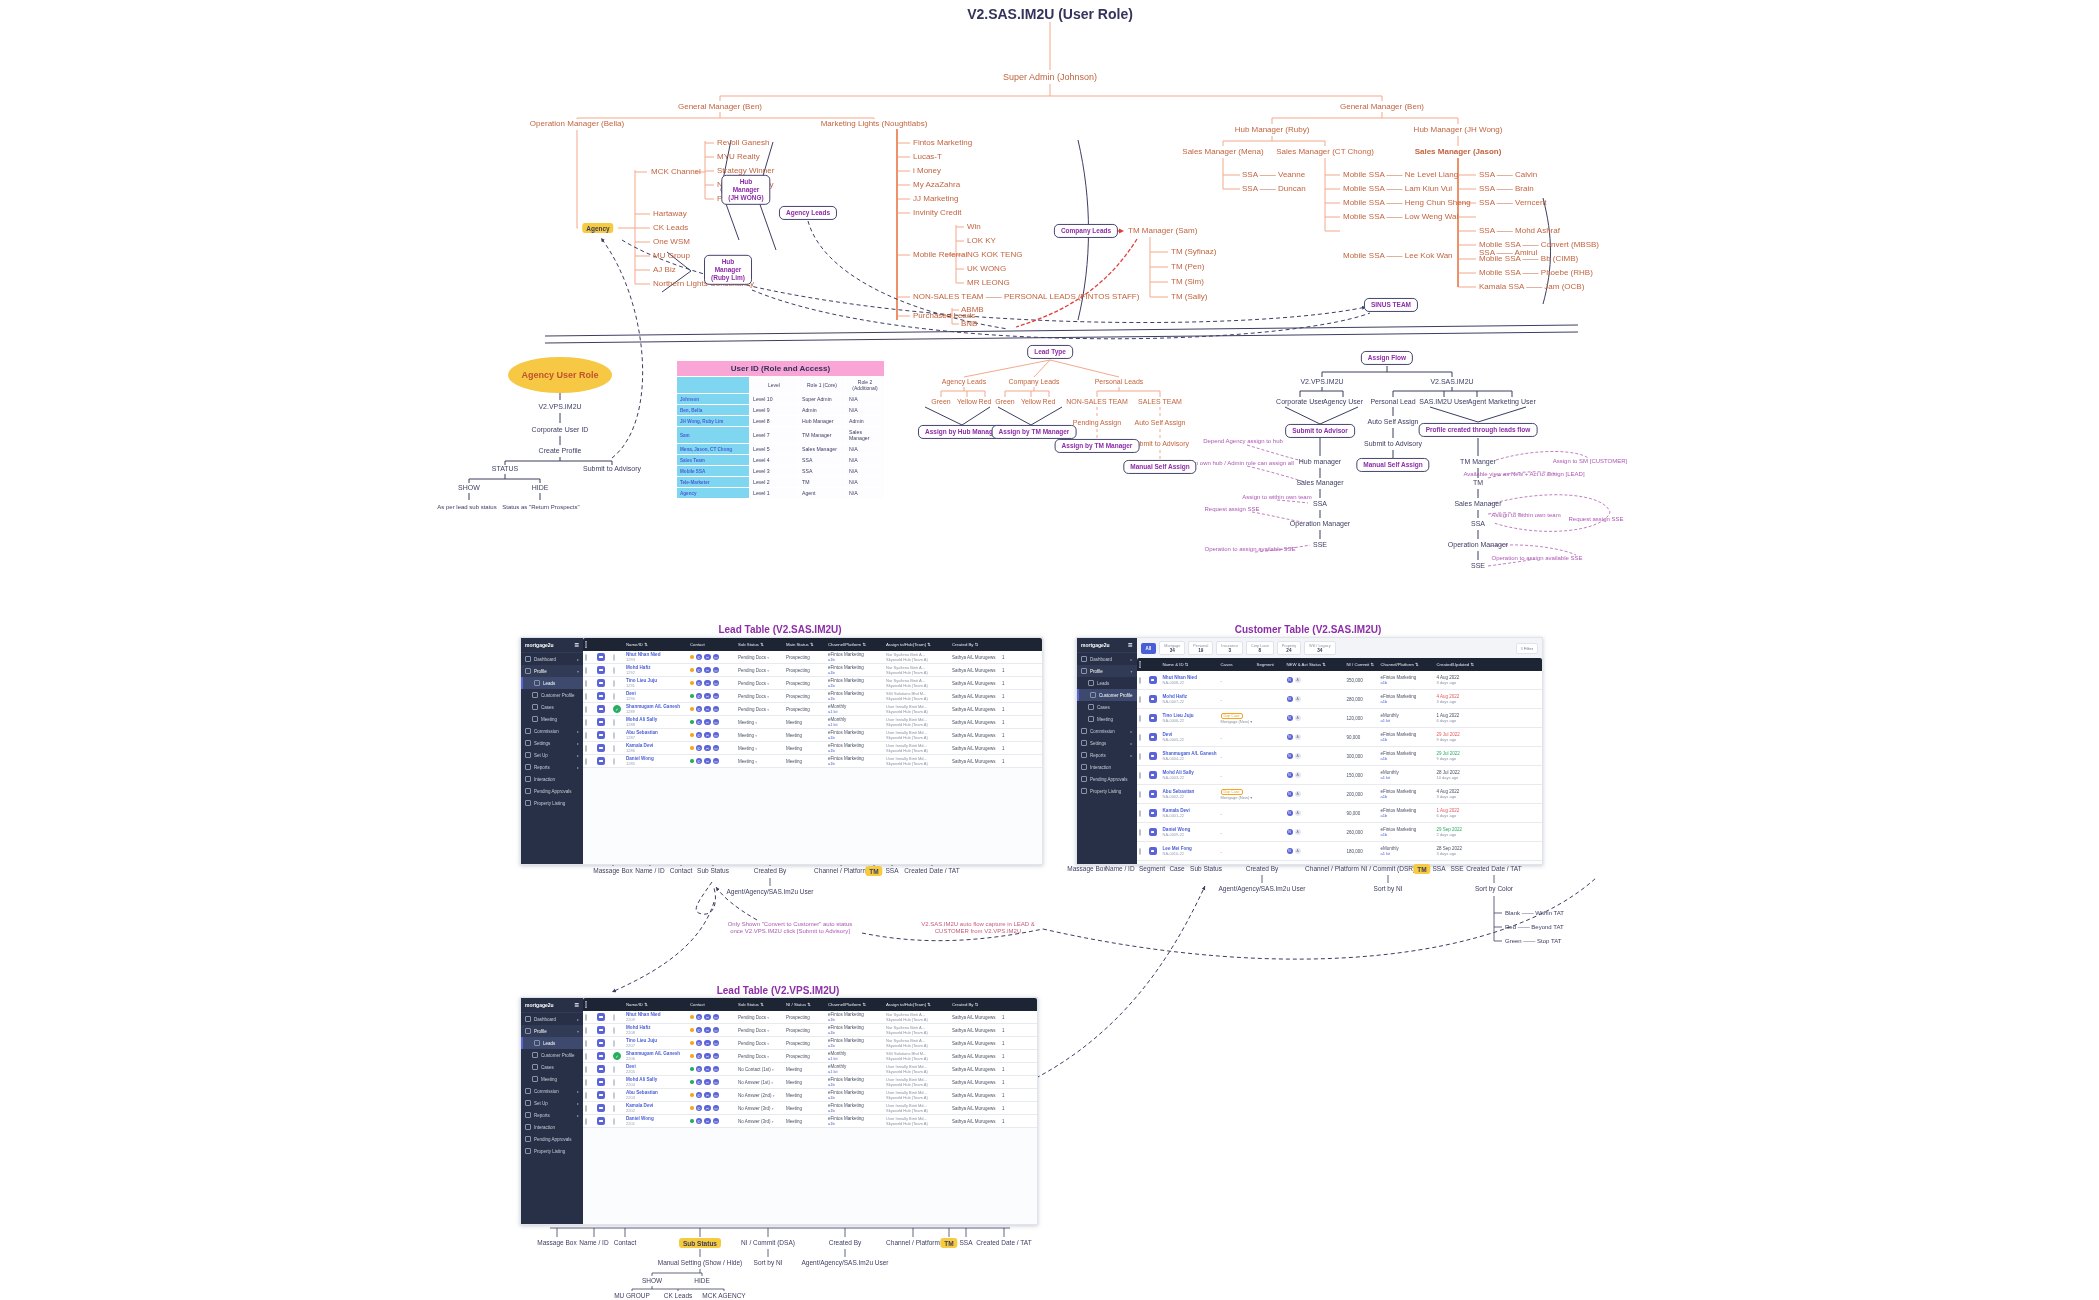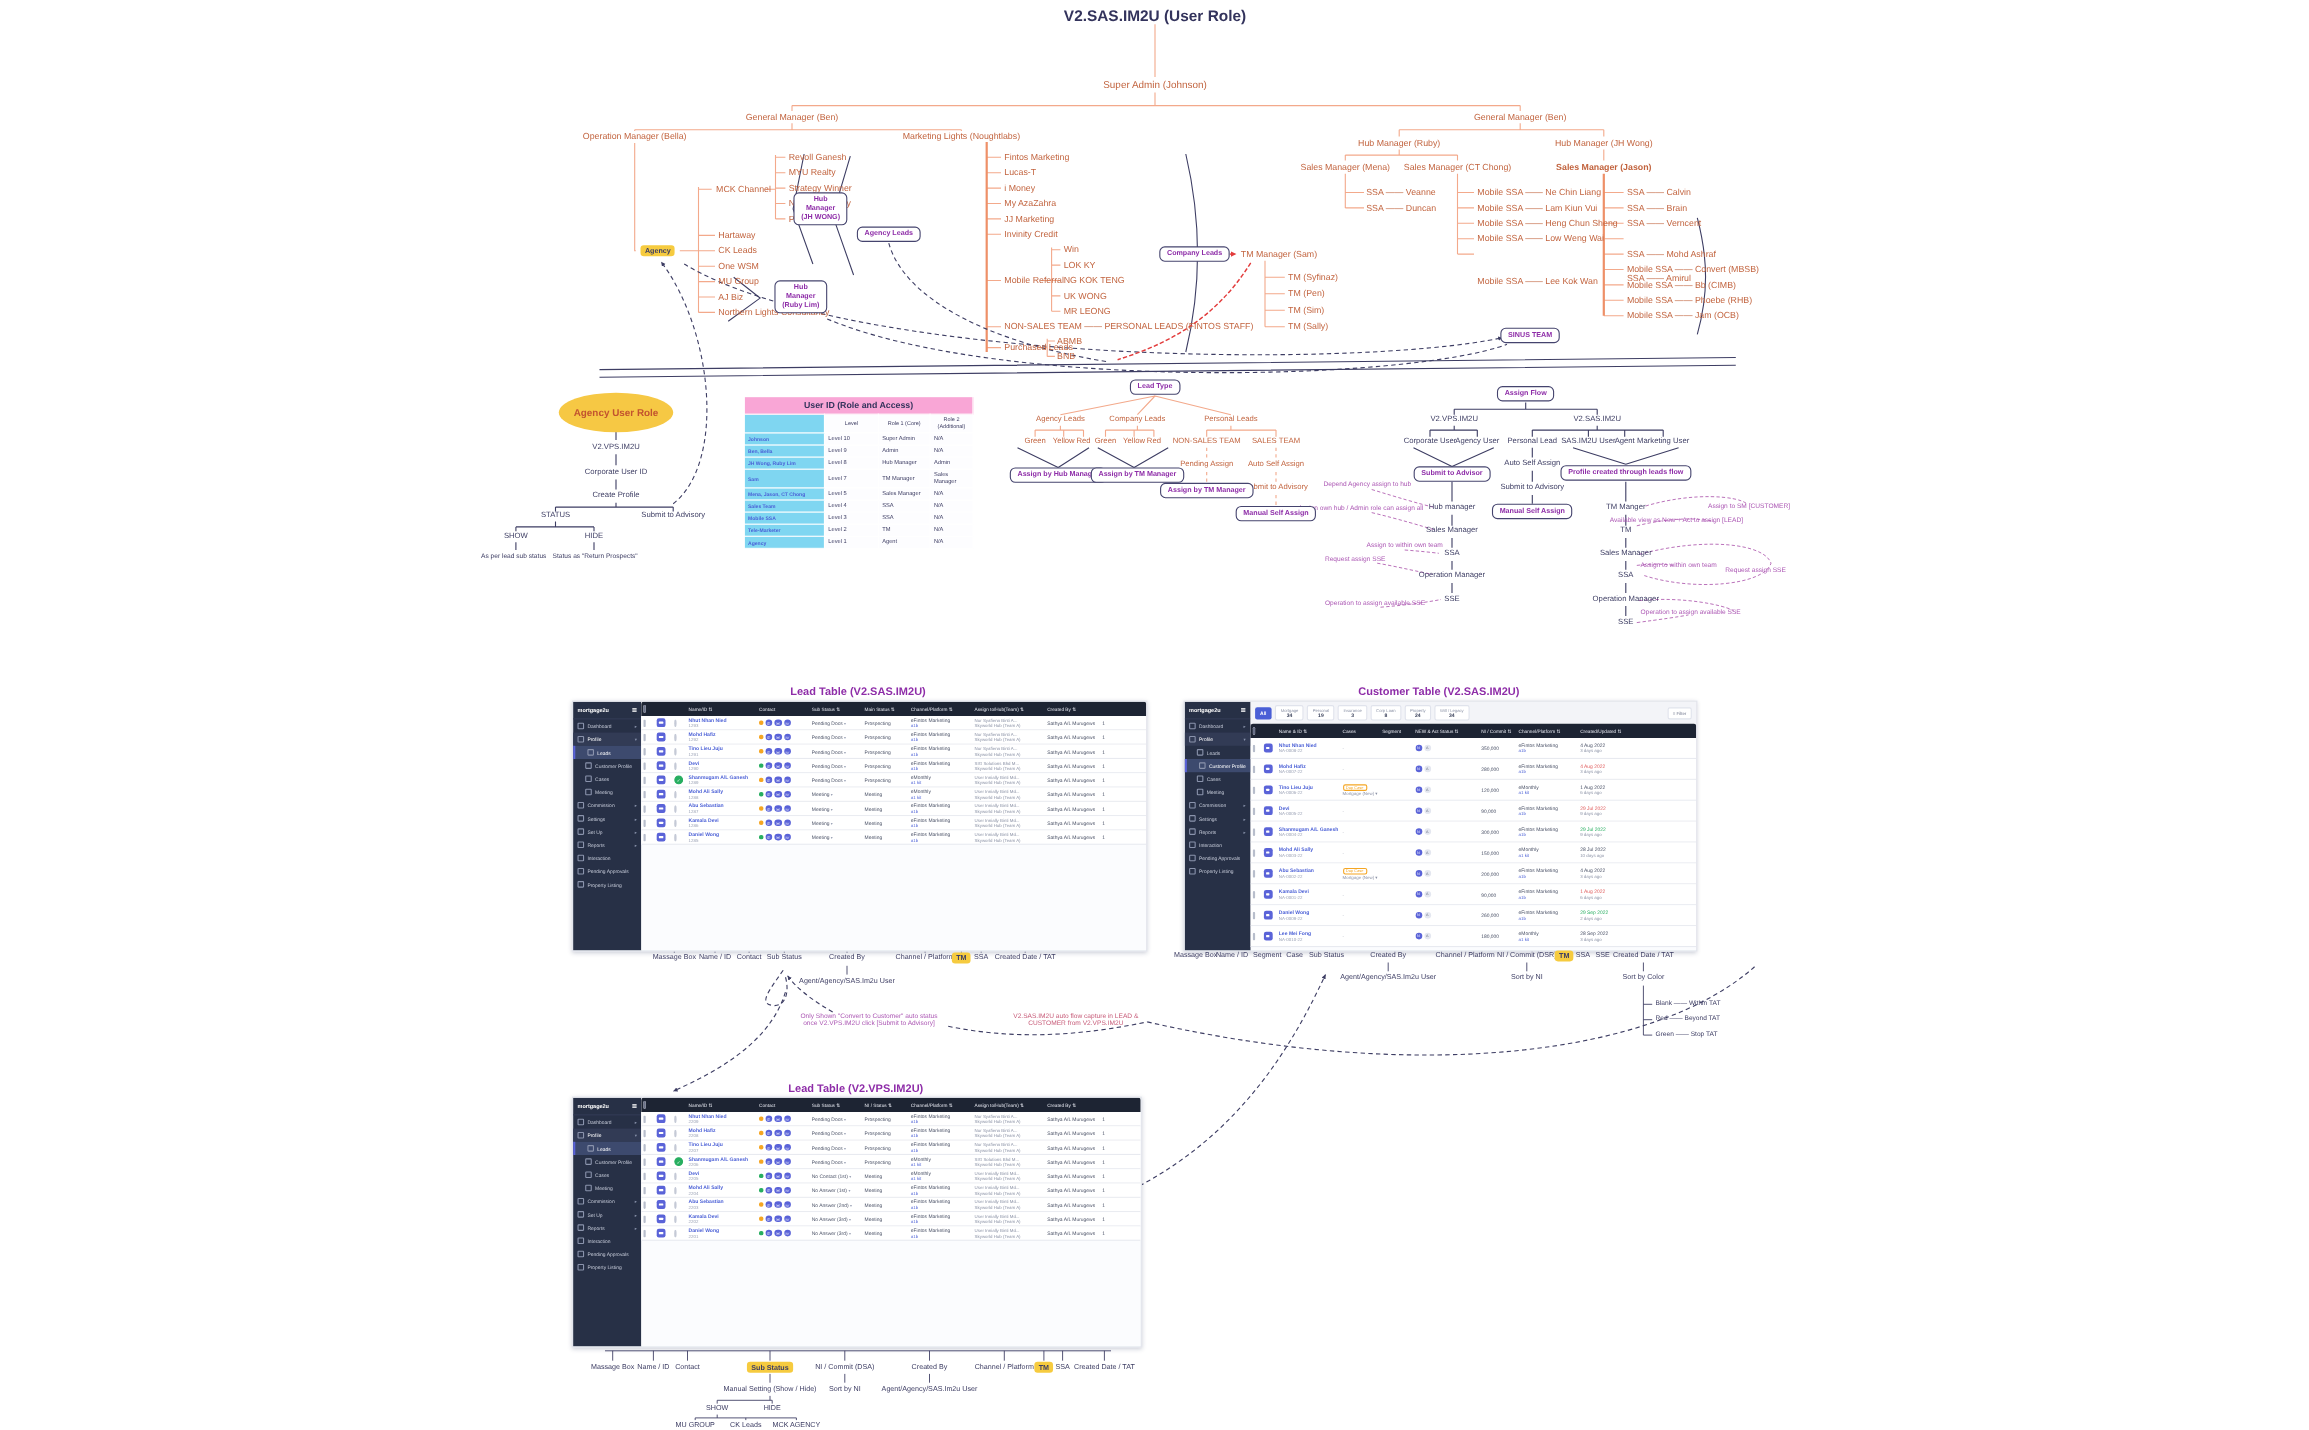--- a/index.html
+++ b/index.html
@@ -1361,34 +1361,34 @@
     <div class="lbl o8 L" style="left: 913px; top: 316px;">Purchased Leads</div>
     <div class="lbl o8 L" style="left: 961px; top: 310px;">ABMB</div>
     <div class="lbl o8 L" style="left: 961px; top: 324px;">BNB</div>
     <div class="lbl o8" style="left: 1272px; top: 130px;">Hub Manager (Ruby)</div>
     <div class="lbl o8" style="left: 1458px; top: 130px;">Hub Manager (JH Wong)</div>
     <div class="lbl o8" style="left: 1223px; top: 152px;">Sales Manager (Mena)</div>
     <div class="lbl o8" style="left: 1325px; top: 152px;">Sales Manager (CT Chong)</div>
     <div class="lbl o8" style="left: 1458px; top: 152px; font-weight: bold;">Sales Manager (Jason)</div>
     <div class="lbl o8 L" style="left: 1242px; top: 175px;">SSA —— Veanne</div>
     <div class="lbl o8 L" style="left: 1242px; top: 189px;">SSA —— Duncan</div>
-    <div class="lbl o8 L" style="left: 1343px; top: 175px;">Mobile SSA —— Ne Chin Liang</div>
+    <div class="lbl o8 L" style="left: 1343px; top: 175px;">Mobile SSA —— Ne Level Liang</div>
     <div class="lbl o8 L" style="left: 1343px; top: 189px;">Mobile SSA —— Lam Kiun Vui</div>
     <div class="lbl o8 L" style="left: 1343px; top: 203px;">Mobile SSA —— Heng Chun Sheng</div>
     <div class="lbl o8 L" style="left: 1343px; top: 217px;">Mobile SSA —— Low Weng Wai</div>
     <div class="lbl o8 L" style="left: 1343px; top: 231px; margin-top: 25px;">Mobile SSA —— Lee Kok Wan</div>
     <div class="lbl o8 L" style="left: 1479px; top: 175px;">SSA —— Calvin</div>
     <div class="lbl o8 L" style="left: 1479px; top: 189px;">SSA —— Brain</div>
     <div class="lbl o8 L" style="left: 1479px; top: 203px;">SSA —— Verncent</div>
     <div class="lbl o8 L" style="left: 1479px; top: 217px; margin-top: 36px;">SSA —— Amirul</div>
     <div class="lbl o8 L" style="left: 1479px; top: 231px;">SSA —— Mohd Ashraf</div>
     <div class="lbl o8 L" style="left: 1479px; top: 245px;">Mobile SSA —— Convert (MBSB)</div>
     <div class="lbl o8 L" style="left: 1479px; top: 259px;">Mobile SSA —— Bb (CIMB)</div>
     <div class="lbl o8 L" style="left: 1479px; top: 273px;">Mobile SSA —— Phoebe (RHB)</div>
-    <div class="lbl o8 L" style="left: 1479px; top: 287px;">Mobile SSA —— Jam (OCB)</div>
+    <div class="lbl o8 L" style="left: 1479px; top: 287px;">Kamala SSA —— Jam (OCB)</div>
     <div class="lbl o8 L" style="left: 1128px; top: 231px;">TM Manager (Sam)</div>
     <div class="lbl o8 L" style="left: 1171px; top: 252px;">TM (Syfinaz)</div>
     <div class="lbl o8 L" style="left: 1171px; top: 267px;">TM (Pen)</div>
     <div class="lbl o8 L" style="left: 1171px; top: 282px;">TM (Sim)</div>
     <div class="lbl o8 L" style="left: 1171px; top: 297px;">TM (Sally)</div>
     <div class="lbl n7" style="left: 560px; top: 407px;">V2.VPS.IM2U</div>
     <div class="lbl n7" style="left: 560px; top: 430px;">Corporate User ID</div>
     <div class="lbl n7" style="left: 560px; top: 451px;">Create Profile</div>
     <div class="lbl n7" style="left: 505px; top: 469px;">STATUS</div>
     <div class="lbl n7" style="left: 612px; top: 469px;">Submit to Advisory</div>

